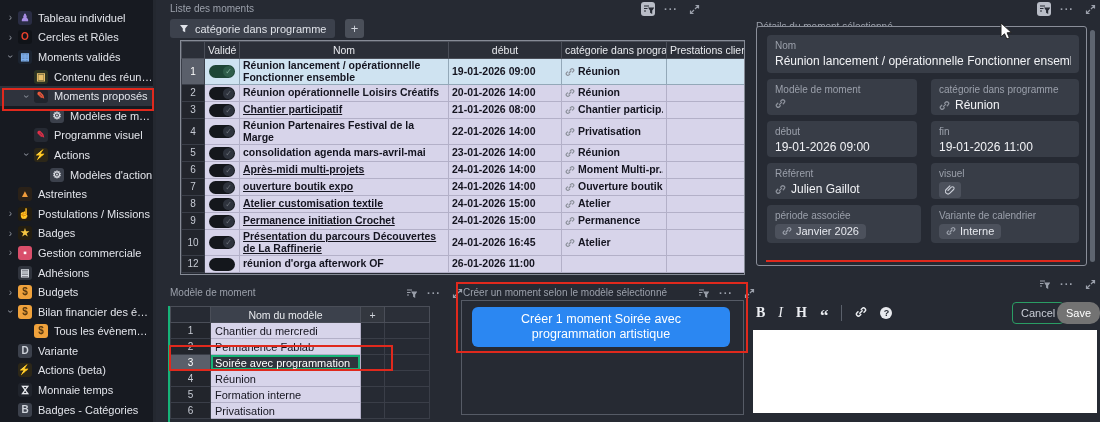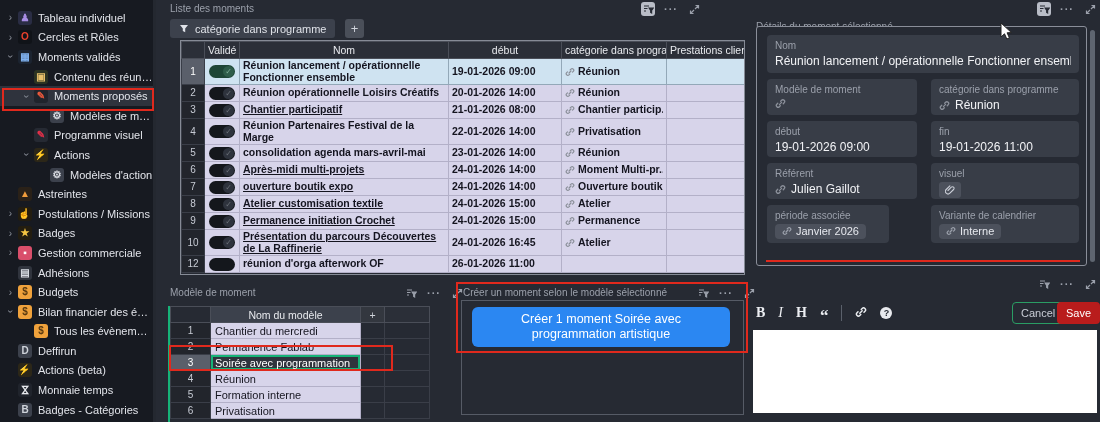--- a/index.html
+++ b/index.html
@@ -80,22 +80,22 @@
   .attachbtn{width:22px;height:16px;background:#4c515c;border-radius:3px;display:flex;align-items:center;justify-content:center;cursor:pointer;}
   
   .rtbar{position:absolute;left:756px;top:300px;width:340px;height:26px;display:flex;align-items:center;gap:13px;}
   .rtb{font-family:"Liberation Serif",serif;color:#eceef2;font-size:14px;cursor:pointer;line-height:14px;}
   .rtb.i{font-style:italic;} .rtb.q{font-weight:bold;font-size:17px;line-height:8px;margin-top:6px;}
   .rtdiv{width:1px;height:16px;background:#5a606b;}
   .qmark{width:12px;height:12px;border-radius:50%;background:#e8eaee;color:#262a33;font-size:9px;font-weight:bold;
          text-align:center;line-height:12px;cursor:pointer;}
   .cancelbtn{position:absolute;left:1012px;top:302px;height:22px;padding:0 8px;background:transparent;
              border:1px solid #2a9d64;border-radius:4px;color:#c9cdd6;font-size:11px;cursor:pointer;}
-  .savebtn{position:absolute;left:1057px;top:302px;height:22px;padding:0 9px;background:#b91c1c;border:none;
-           border-radius:4px;color:#fff;font-size:11px;cursor:pointer;}
+  .savebtn{position:absolute;left:1057px;top:302px;height:22px;padding:0 9px;background:#737373;border:none;
+           border-radius:10px;color:#fff;font-size:11px;cursor:pointer;}
   .editor{position:absolute;left:753px;top:330px;width:344px;height:83px;background:#fff;}
   
   .anno{position:absolute;border:2px solid #e0291d;pointer-events:none;z-index:50;box-sizing:border-box;}
   .annoline{position:absolute;background:#e0291d;pointer-events:none;z-index:50;}
   .cursor{position:absolute;z-index:60;pointer-events:none;}
 </style>
 </head>
 <body>
 
 <div class="stage">
@@ -218,21 +218,21 @@
       <span class="sicon" style="background: rgb(240, 162, 60);">
           <span class="glyph" style="color: rgb(90, 58, 16);">$</span>
         </span>
       <span class="slabel">Tous les évènements</span>
     </div>
       <div class="sitem ind0">
       <span class="chev none">›</span>
       <span class="sicon" style="background: rgb(60, 65, 76);">
           <span class="glyph" style="color: rgb(207, 211, 218);">D</span>
         </span>
-      <span class="slabel">Deffirun</span>
+      <span class="slabel">Variante</span>
     </div>
       <div class="sitem ind0">
       <span class="chev none">›</span>
       <span class="sicon" style="background: rgb(44, 39, 24);">
           <span class="glyph" style="color: rgb(245, 192, 74);">⚡</span>
         </span>
       <span class="slabel">Actions (beta)</span>
     </div>
       <div class="sitem ind0">
       <span class="chev none">›</span>
@@ -672,21 +672,21 @@
           <svg width="11" height="11" viewBox="0 0 10 10">
             <g stroke="#8a8f99" fill="none" stroke-width="1.2" stroke-linecap="round">
               <path d="M4 6l2-2"></path>
               <path d="M5.2 2.9l.8-.8a1.6 1.6 0 0 1 2.3 2.3l-.8.8"></path>
               <path d="M4.8 7.1l-.8.8a1.6 1.6 0 0 1-2.3-2.3l.8-.8"></path>
             </g>
           </svg>
           <span>Julien Gaillot</span>
         </div>
     </div>
-    <div class="field" style="left:10px;top:178px;width:122px;height:38px">
+    <div class="field" style="left:10px;top:178px;width:154px;height:38px">
       <div class="flabel">période associée</div>
       <div class="fvalue">
           <span class="fchip">
             <svg width="10" height="10" viewBox="0 0 10 10">
               <g stroke="#9ba0ab" fill="none" stroke-width="1.2" stroke-linecap="round">
                 <path d="M4 6l2-2"></path>
                 <path d="M5.2 2.9l.8-.8a1.6 1.6 0 0 1 2.3 2.3l-.8.8"></path>
                 <path d="M4.8 7.1l-.8.8a1.6 1.6 0 0 1-2.3-2.3l.8-.8"></path>
               </g>
             </svg>

